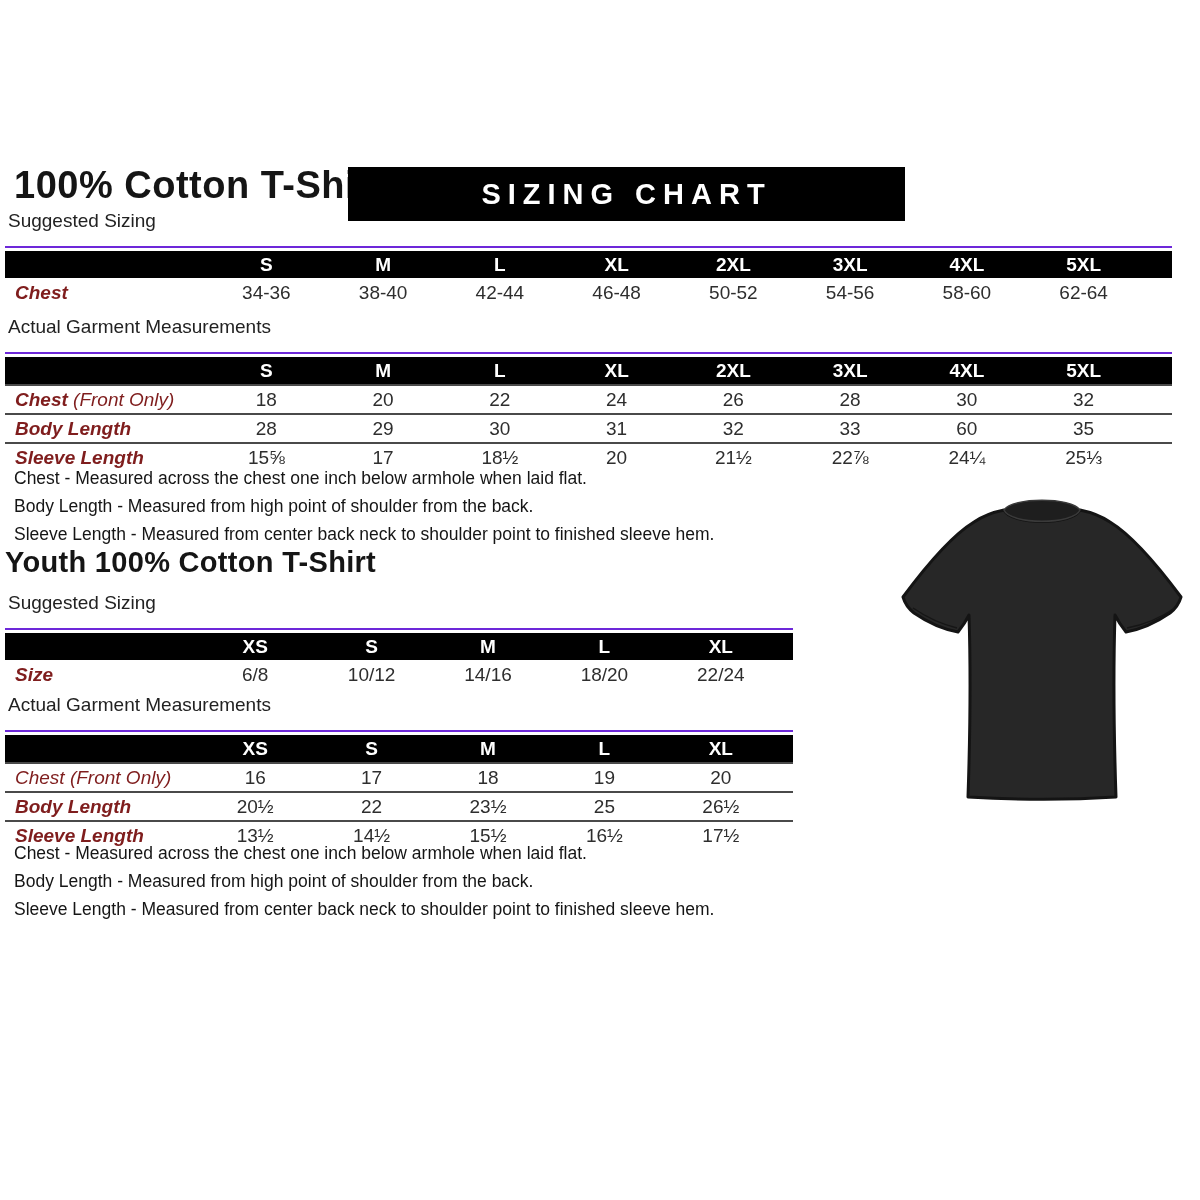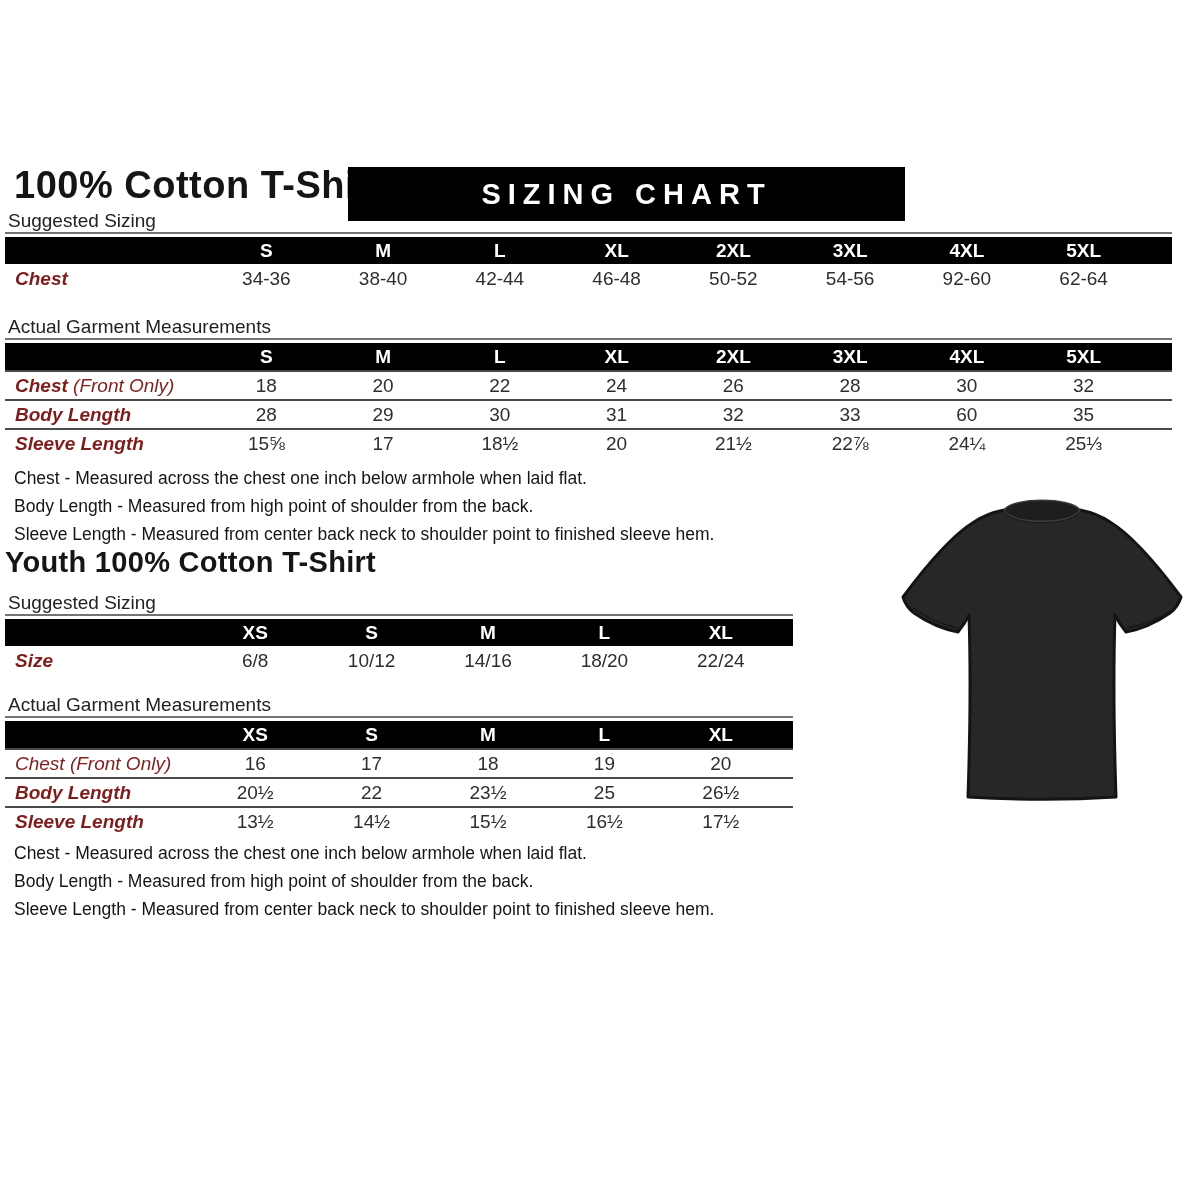--- a/index.html
+++ b/index.html
@@ -16,22 +16,22 @@
   #youth-title{left:5px;top:546px;font-size:29px;letter-spacing:.3px;}
   .banner{
     position:absolute;left:348px;top:167px;width:557px;height:54px;
     background:#000;color:#fff;
     display:flex;align-items:center;justify-content:center;
     font-size:29px;font-weight:700;letter-spacing:7px;
   }
   .sec{position:absolute;left:5px;}
   .sec-label{
     font-size:19px;color:#222;
-    padding:0 0 0 3px;
-    border-bottom:2px solid #737373;
+    padding:0 0 14px 3px;
+    border-bottom:2px solid #6d28d9;
     margin-bottom:3px;
   }
   .tbl{width:100%;}
   .trow{display:flex;align-items:center;box-sizing:border-box;width:100%;}
   .adult .trow{padding-right:30px;}
   .youth .trow{padding-right:14px;}
   .thead{background:#000;height:27px;}
   .thead .tcell{color:#fff;font-weight:700;}
   .tdata{height:29px;background:#fff;}
   .lined .tdata{border-top:2px solid #4a4a4a;}
@@ -68,21 +68,21 @@
           <div class="tcell">5XL</div>
         </div>
         <div class="trow tdata">
           <div class="tlabel"><span class="lab-bold">Chest</span></div>
           <div class="tcell">34-36</div>
           <div class="tcell">38-40</div>
           <div class="tcell">42-44</div>
           <div class="tcell">46-48</div>
           <div class="tcell">50-52</div>
           <div class="tcell">54-56</div>
-          <div class="tcell">92-60</div>
+          <div class="tcell">58-60</div>
           <div class="tcell">62-64</div>
         </div>
       </div>
   </section>
 
   <section class="sec" style="top:316px;width:1167px;">
     <div class="sec-label">Actual Garment Measurements</div>
     <div class="tbl adult lined">
         <div class="trow thead">
           <div class="tlabel"></div>

